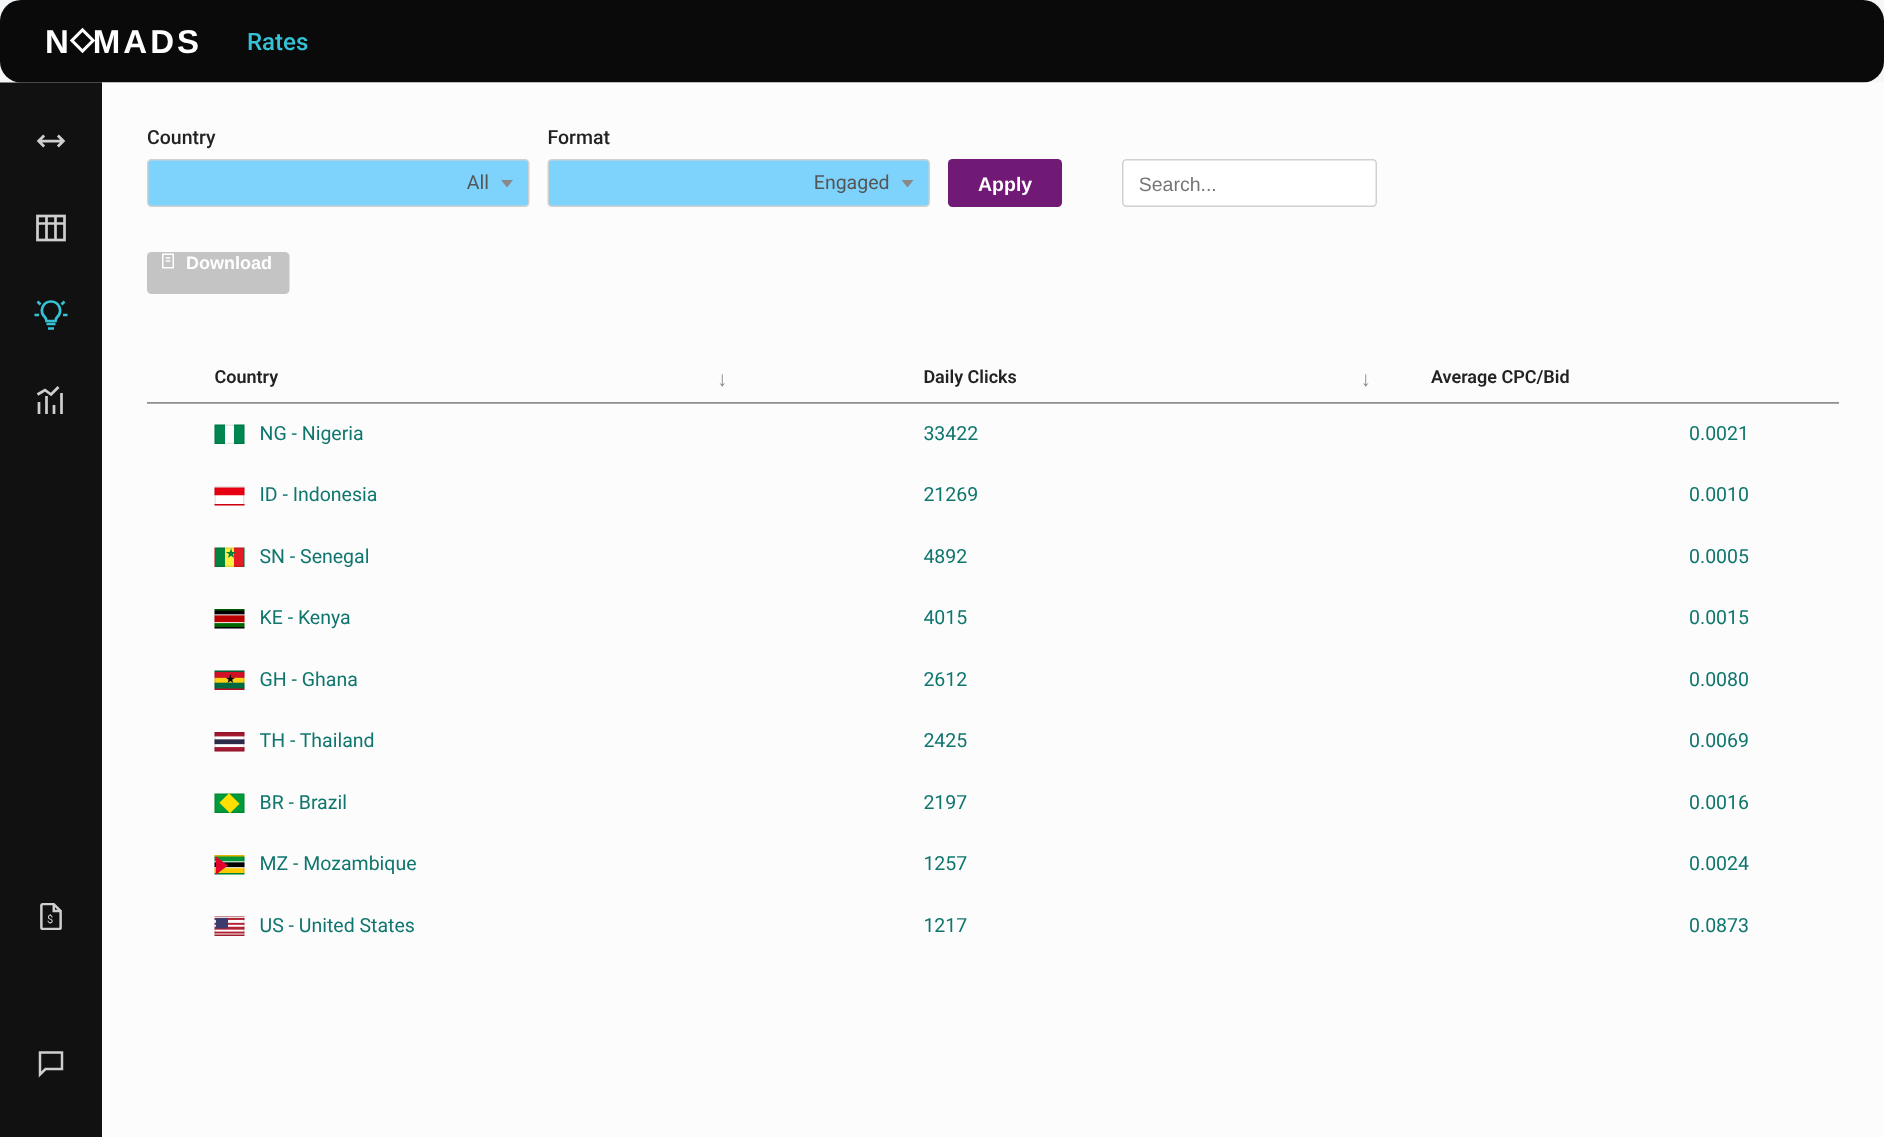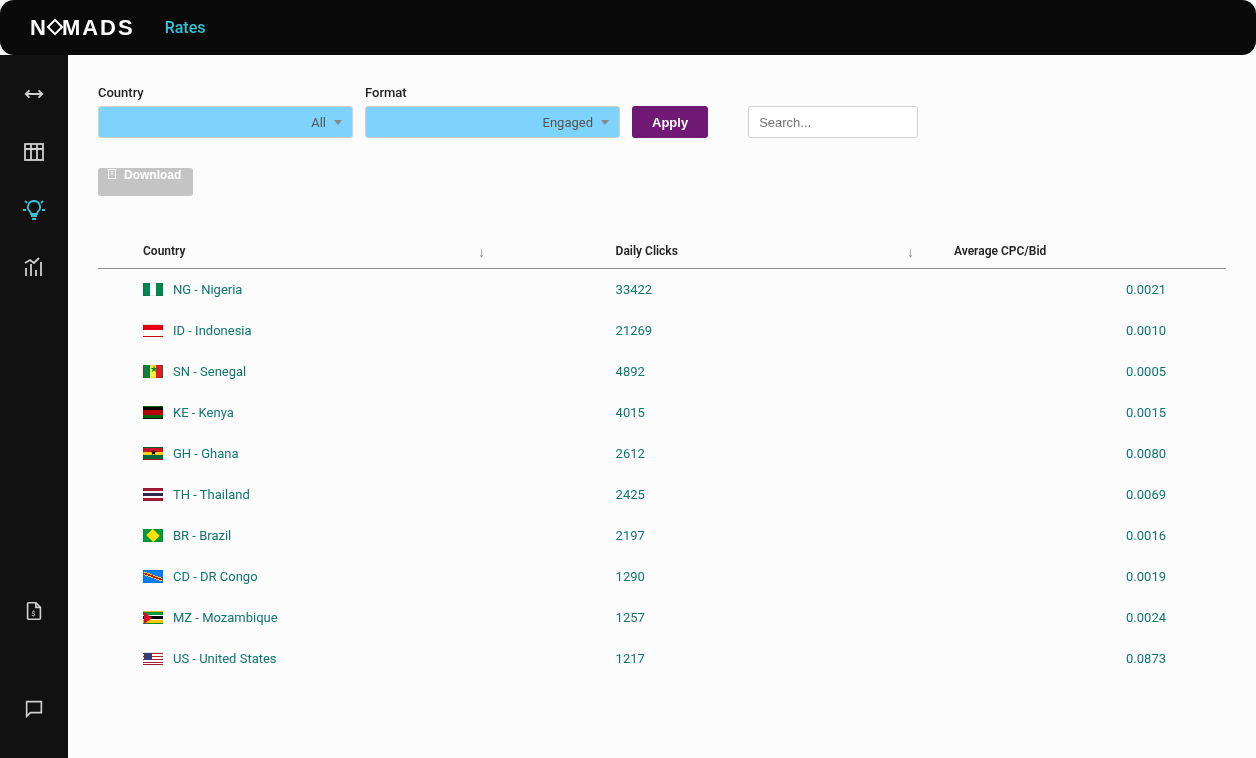--- a/index.html
+++ b/index.html
@@ -344,28 +344,20 @@
           <tr>
             <td class="td-country">
               <span class="flag flag-br"></span>
               <span>BR - Brazil</span>
             </td>
             <td>2197</td>
             <td class="td-cpc">0.0016</td>
           </tr>
           <tr>
             <td class="td-country">
-              <span class="flag flag-cd"></span>
-              <span>CD - DR Congo</span>
-            </td>
-            <td>1290</td>
-            <td class="td-cpc">0.0019</td>
-          </tr>
-          <tr>
-            <td class="td-country">
               <span class="flag flag-mz"></span>
               <span>MZ - Mozambique</span>
             </td>
             <td>1257</td>
             <td class="td-cpc">0.0024</td>
           </tr>
           <tr>
             <td class="td-country">
               <span class="flag flag-us"></span>
               <span>US - United States</span>

